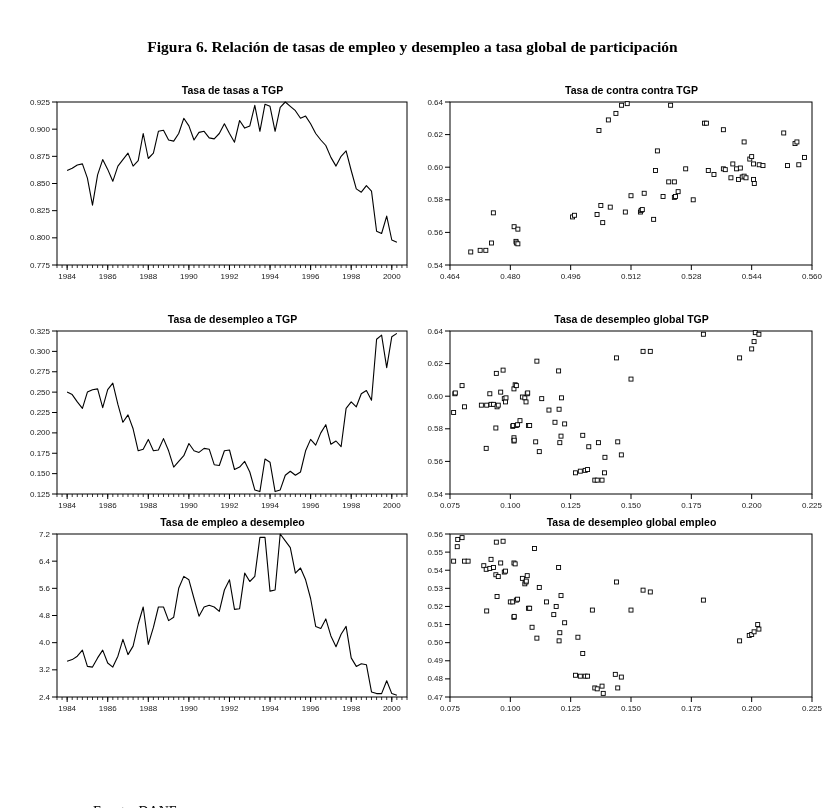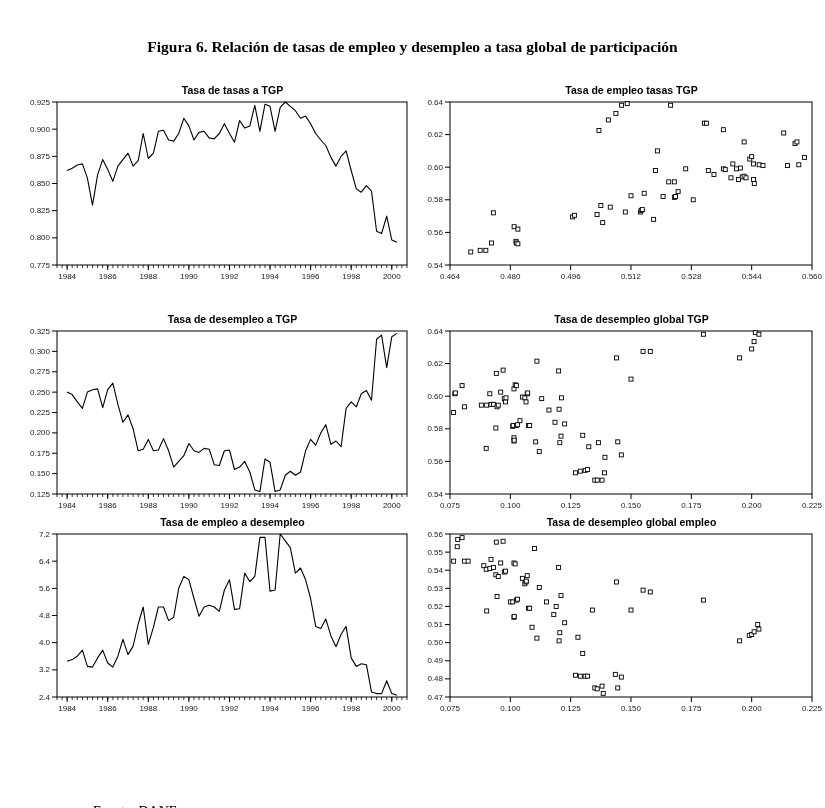--- a/index.html
+++ b/index.html
@@ -128,21 +128,21 @@
         <text x="297.6231884057971" y="182" text-anchor="middle">1996</text>
         <line x1="338.2028985507246" y1="168" x2="338.2028985507246" y2="173" stroke="#000000" stroke-width="1"></line>
         <text x="338.2028985507246" y="182" text-anchor="middle">1998</text>
         <line x1="378.7826086956522" y1="168" x2="378.7826086956522" y2="173" stroke="#000000" stroke-width="1"></line>
         <text x="378.7826086956522" y="182" text-anchor="middle">2000</text>
         <polyline points="54.1,73.5 59.2,71.3 64.3,68.0 69.4,66.9 74.4,81.1 79.5,108.2 84.6,77.8 89.7,62.6 94.7,72.4 99.8,84.3 104.9,69.1 109.9,62.6 115.0,56.1 120.1,69.1 125.2,63.7 130.2,36.5 135.3,61.5 140.4,56.1 145.4,34.3 150.5,33.3 155.6,43.0 160.7,44.1 165.7,36.5 170.8,21.3 175.9,28.9 181.0,43.0 186.0,35.4 191.1,34.3 196.2,40.9 201.2,41.9 206.3,36.5 211.4,26.7 216.5,36.5 221.5,45.2 226.6,23.5 231.7,31.1 236.8,28.9 241.8,8.3 246.9,34.3 252.0,7.2 257.0,9.3 262.1,34.3 267.2,10.4 272.3,5.0 277.3,9.3 282.4,13.7 287.5,21.3 292.6,19.1 297.6,26.7 302.7,36.5 307.8,43.0 312.8,48.5 317.9,60.4 323.0,69.1 328.1,59.3 333.1,53.9 338.2,73.5 343.3,91.9 348.3,95.2 353.4,88.7 358.5,94.1 363.6,134.3 368.6,136.5 373.7,119.1 378.8,143.0 383.9,145.2" fill="none" stroke="#000000" stroke-width="1.1" stroke-linejoin="round"></polyline>
       </svg>
   </figure>
 
   <figure class="chart r0 c1">
-    <div class="chart-title">Tasa de empleo tasas TGP</div>
+    <div class="chart-title">Tasa de contra contra TGP</div>
     <svg width="403" height="192">
         <rect x="30" y="5" width="362" height="163" fill="none" stroke="#000000" stroke-width="1"></rect>
         <line x1="25" y1="168" x2="30" y2="168" stroke="#000000" stroke-width="1"></line>
         <text x="23" y="170.5" text-anchor="end">0.54</text>
         <line x1="25" y1="135.39999999999998" x2="30" y2="135.39999999999998" stroke="#000000" stroke-width="1"></line>
         <text x="23" y="137.89999999999998" text-anchor="end">0.56</text>
         <line x1="25" y1="102.80000000000011" x2="30" y2="102.80000000000011" stroke="#000000" stroke-width="1"></line>
         <text x="23" y="105.30000000000011" text-anchor="end">0.58</text>
         <line x1="25" y1="70.20000000000007" x2="30" y2="70.20000000000007" stroke="#000000" stroke-width="1"></line>
         <text x="23" y="72.70000000000007" text-anchor="end">0.60</text>

